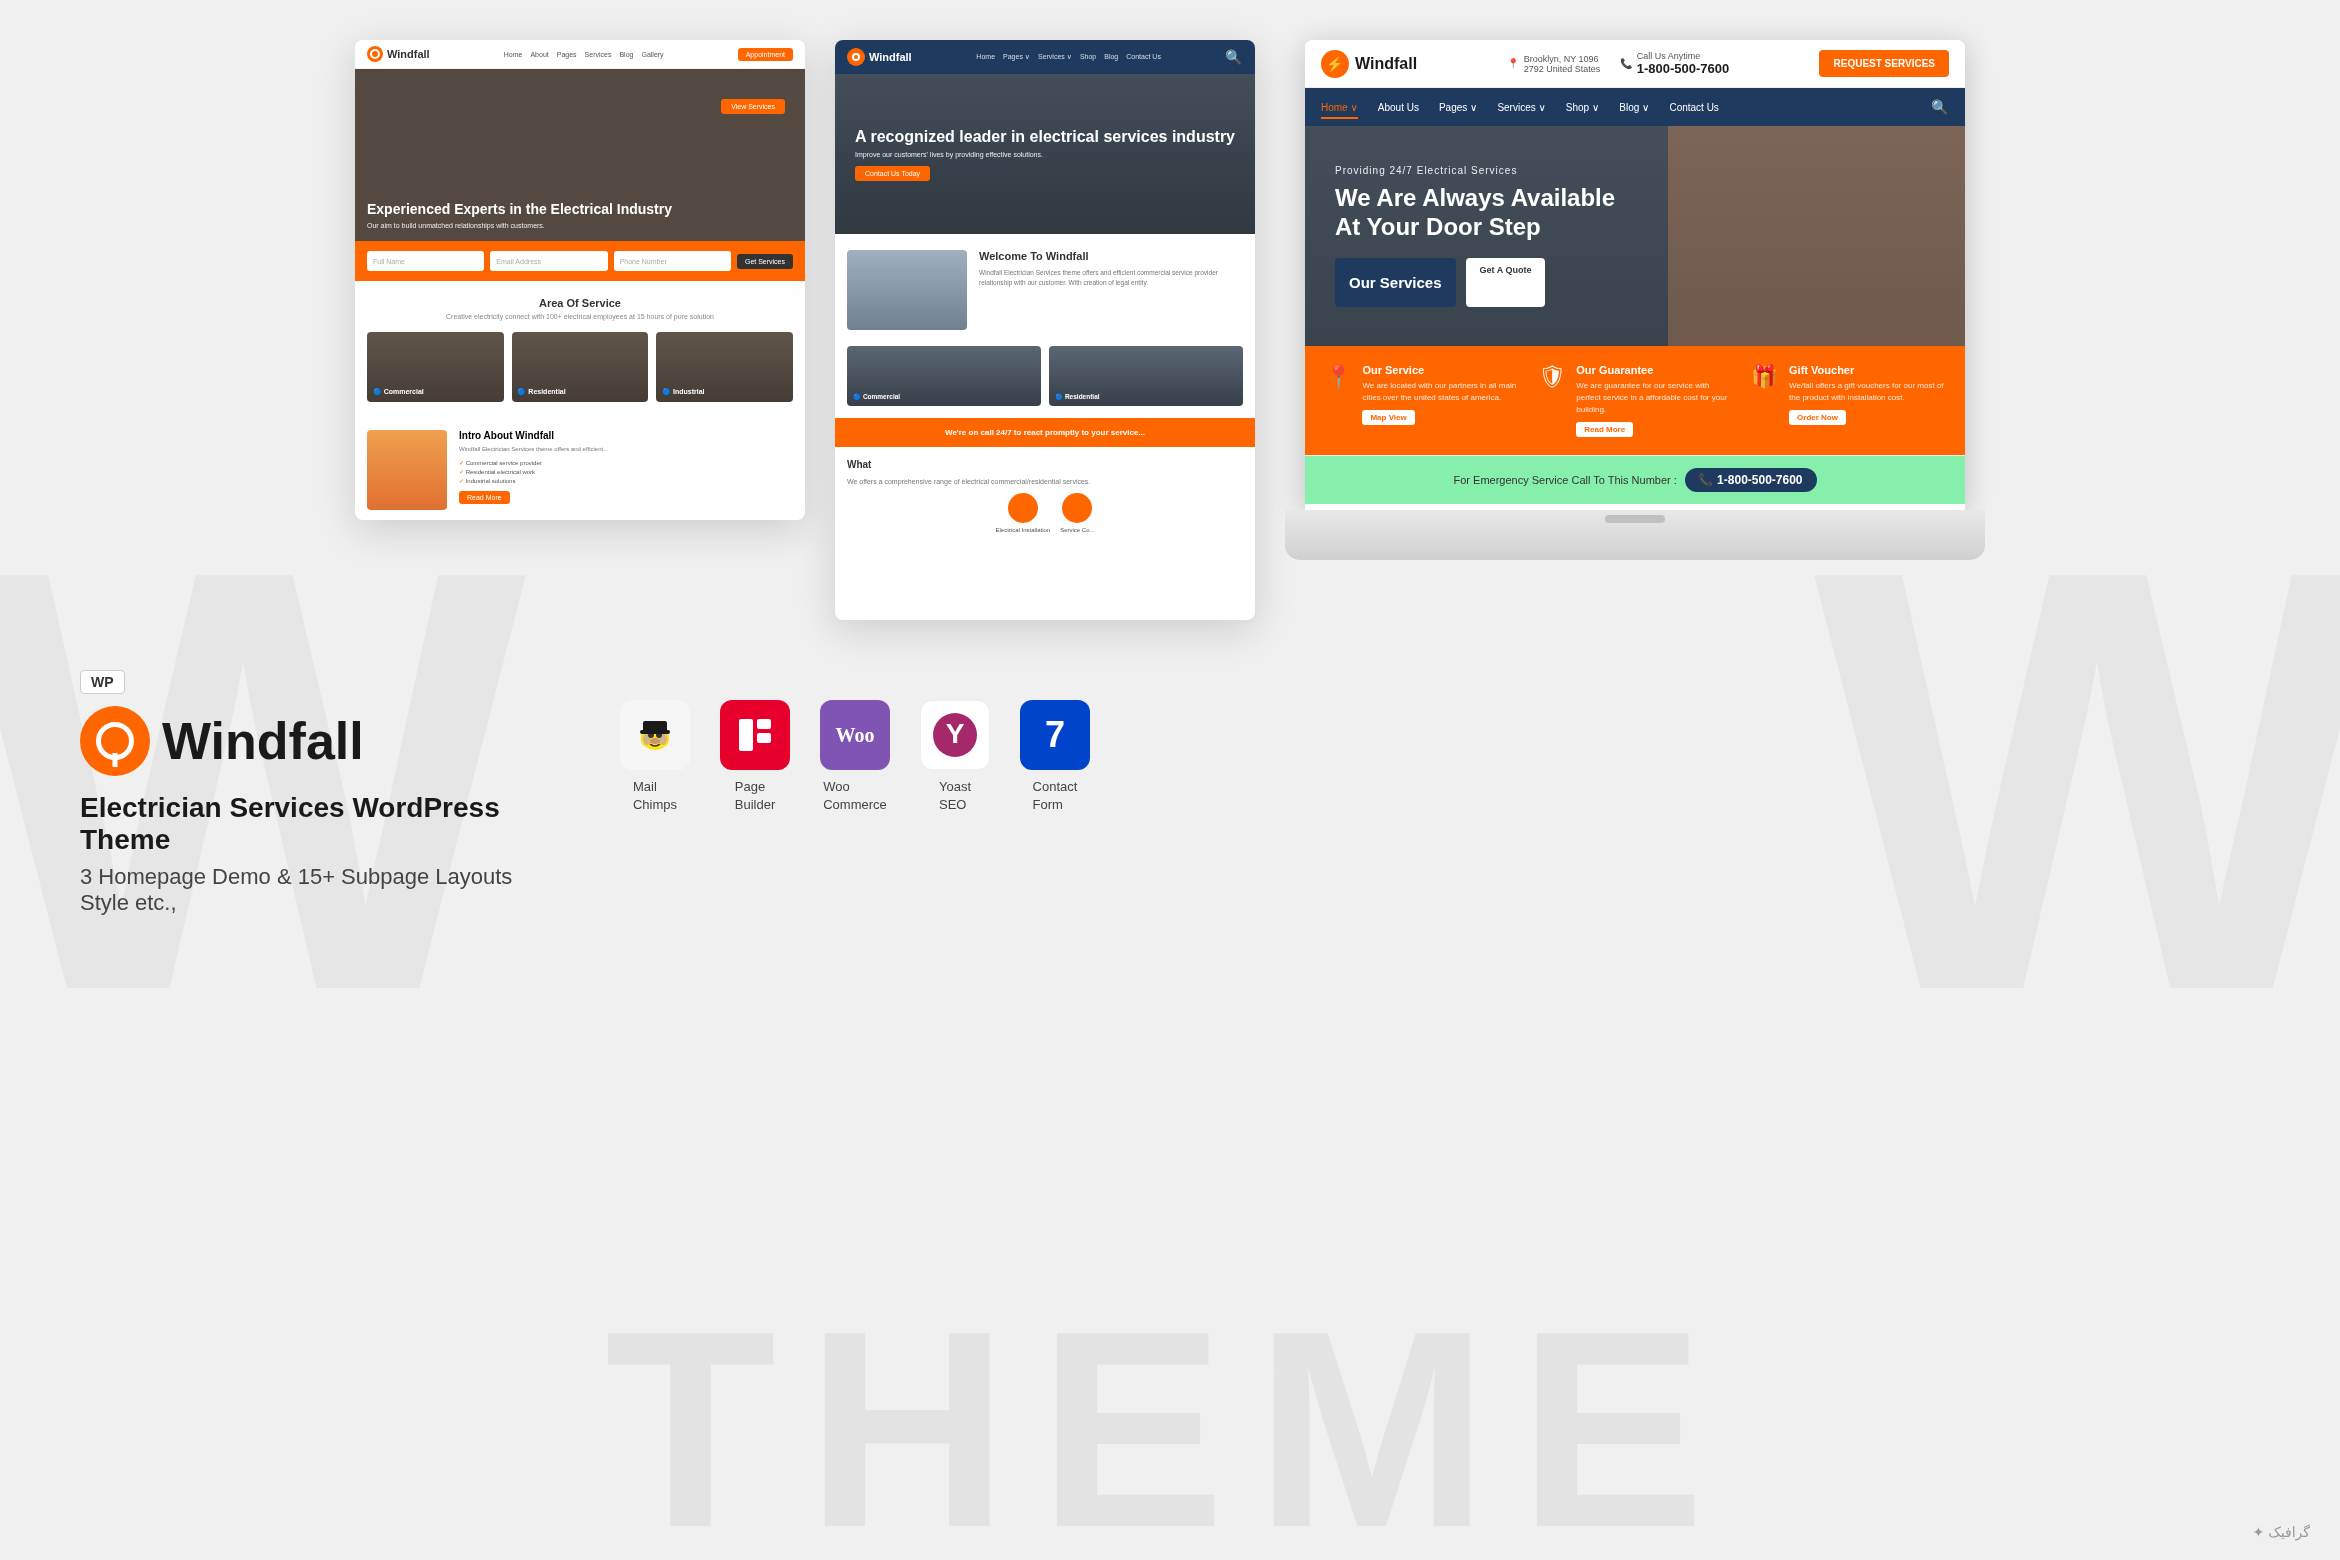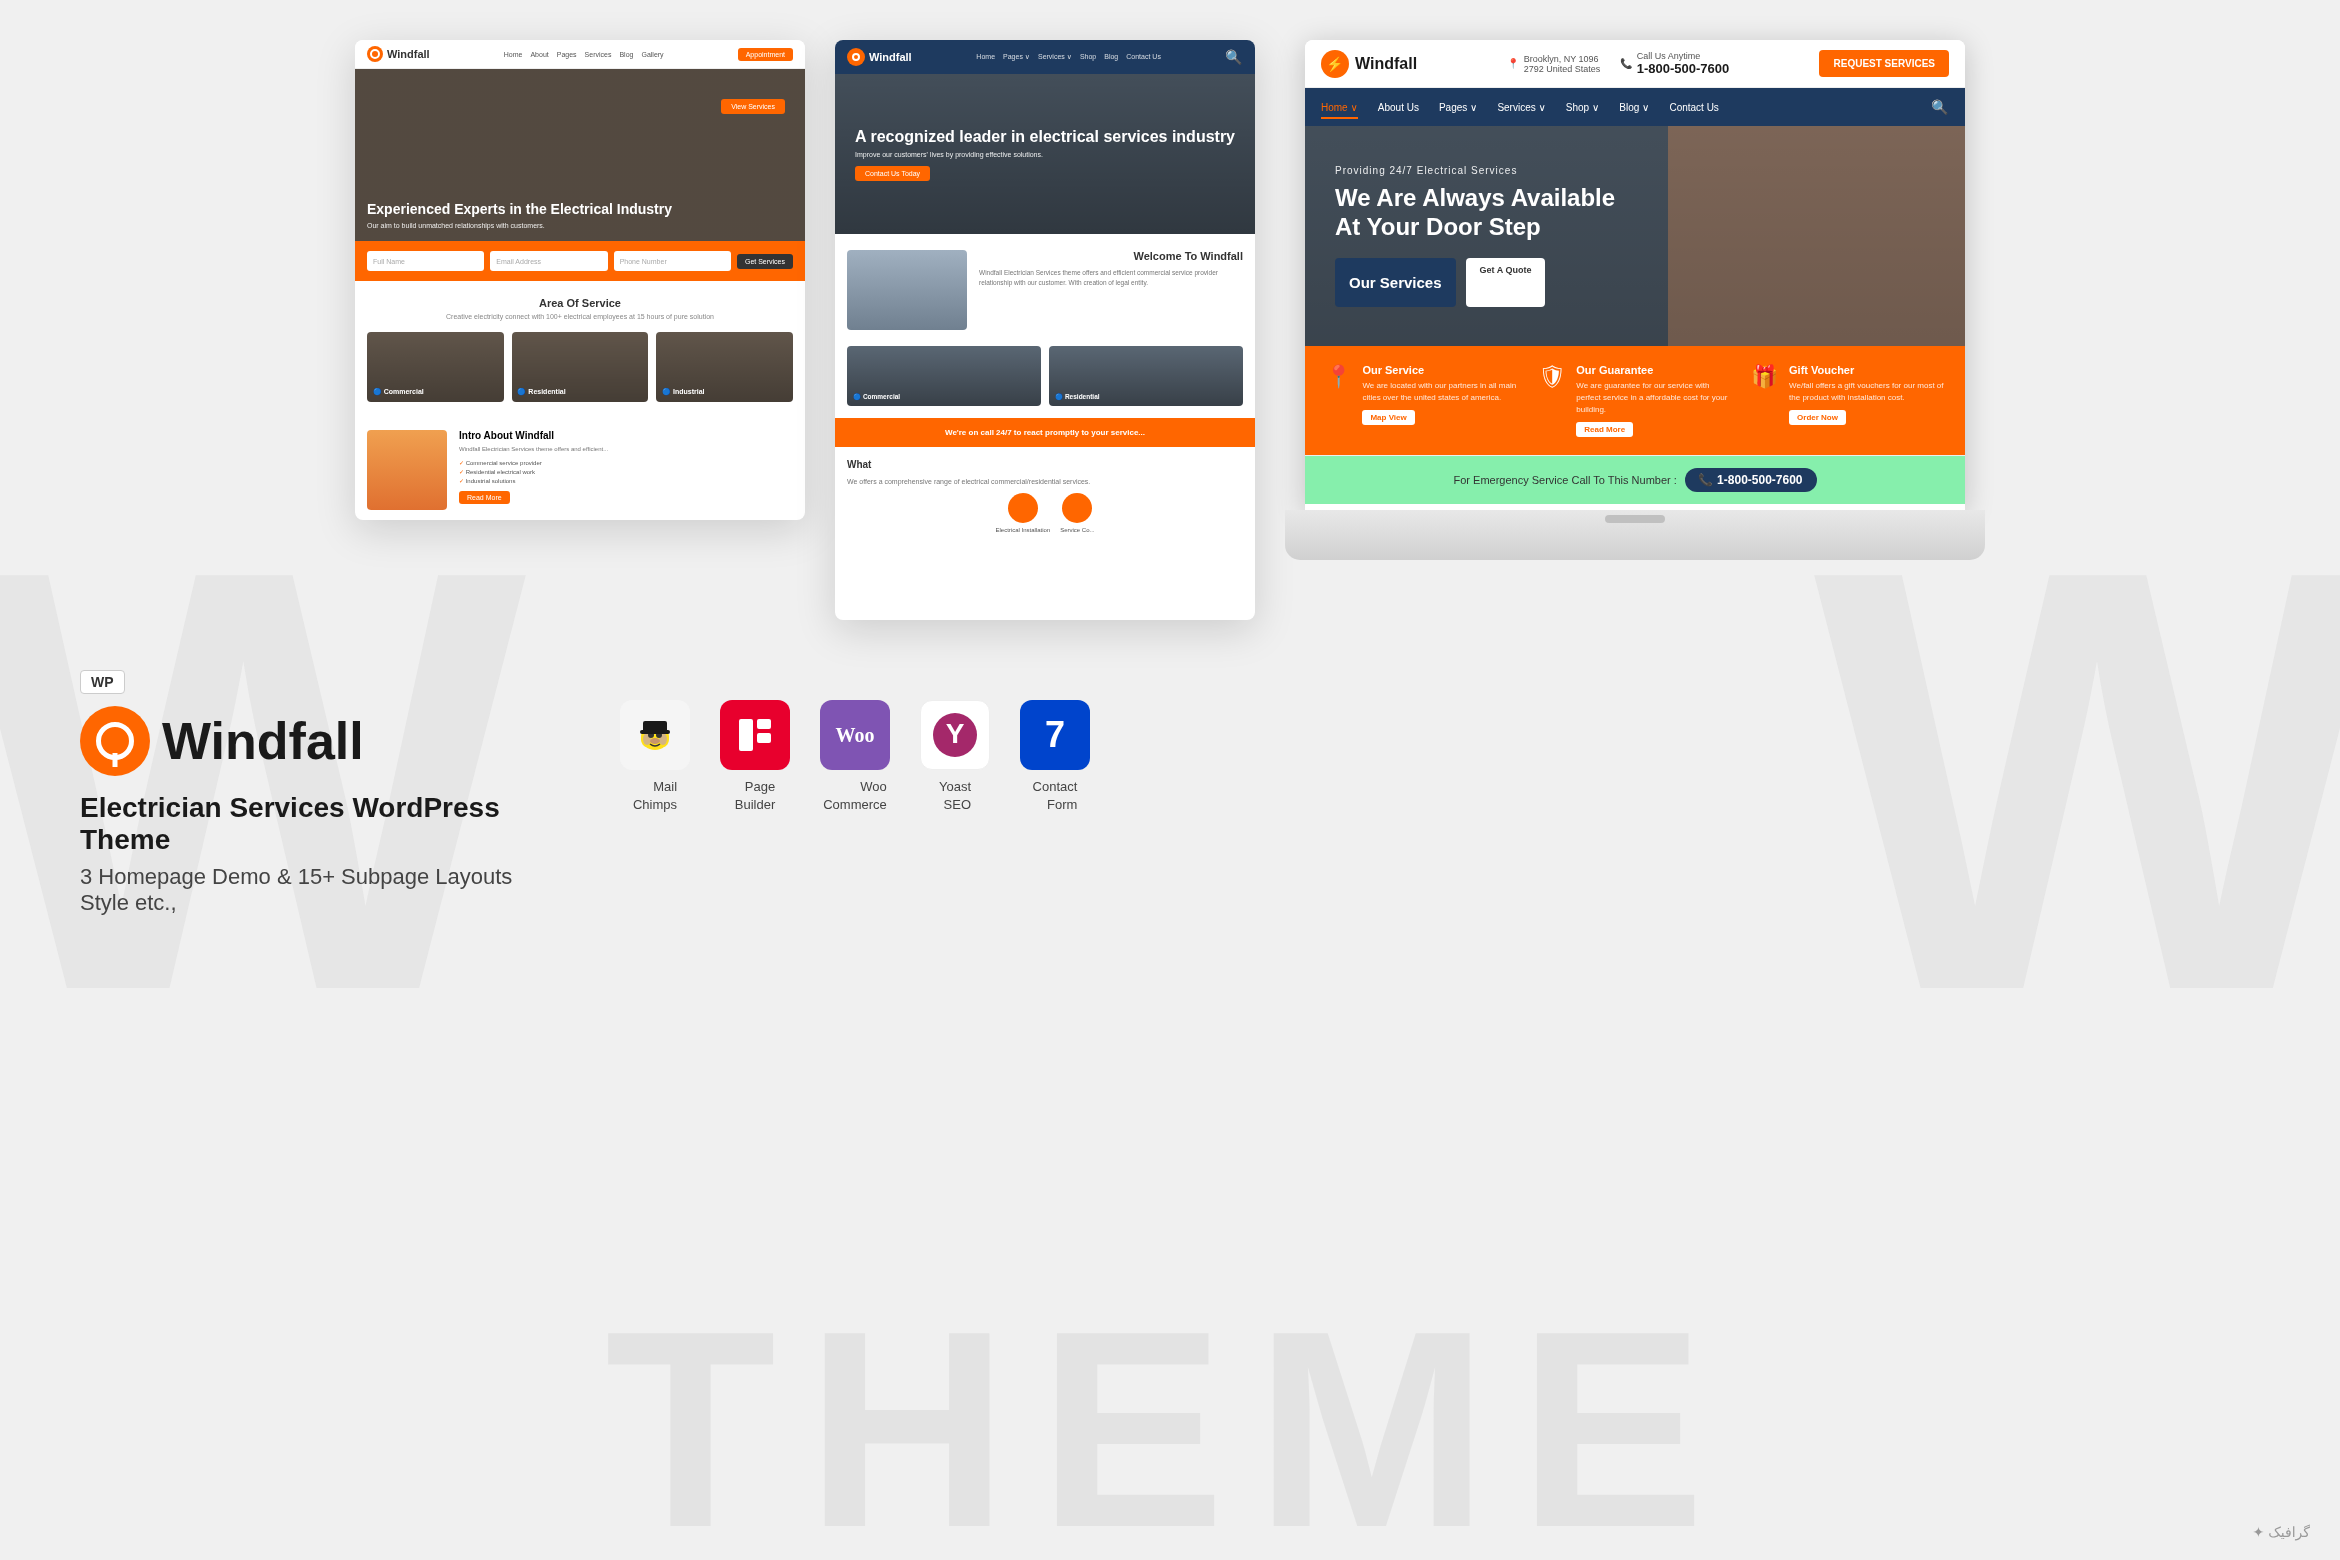--- a/index.html
+++ b/index.html
@@ -320,21 +320,20 @@
       height: 80px;
       background: linear-gradient(#a0b0c0, #708090);
       border-radius: 4px;
       flex-shrink: 0;
     }
     .demo2-welcome-text h3 {
       font-size: 11px;
       font-weight: 700;
       color: #333;
       margin-bottom: 6px;
-      text-align: right;
     }
     .demo2-welcome-text p {
       font-size: 6.5px;
       color: #777;
       line-height: 1.5;
     }
     .demo2-service-cards {
       display: flex;
       gap: 8px;
       padding: 0 12px 12px;
@@ -763,21 +762,21 @@
     }
     .plugin-icon-cf7 {
       background: #0044cc;
       color: white;
       font-size: 32px;
       font-weight: 900;
     }
     .plugin-label {
       font-size: 13px;
       color: #444;
-      text-align: right;
+      text-align: left;
       line-height: 1.4;
     }
 
     
     .bg-theme-text {
       position: absolute;
       bottom: -30px;
       left: 0;
       right: 0;
       text-align: center;

